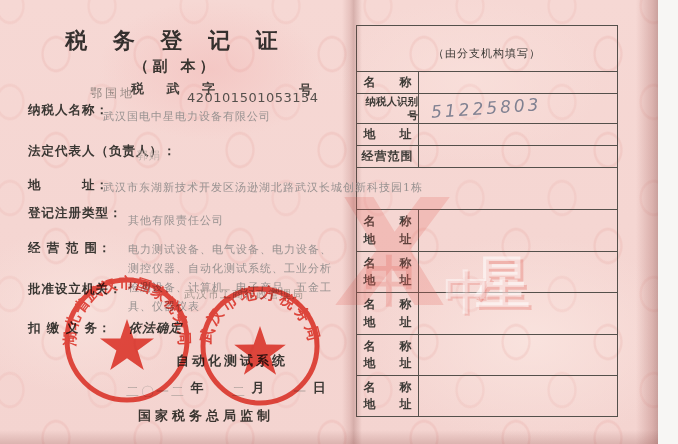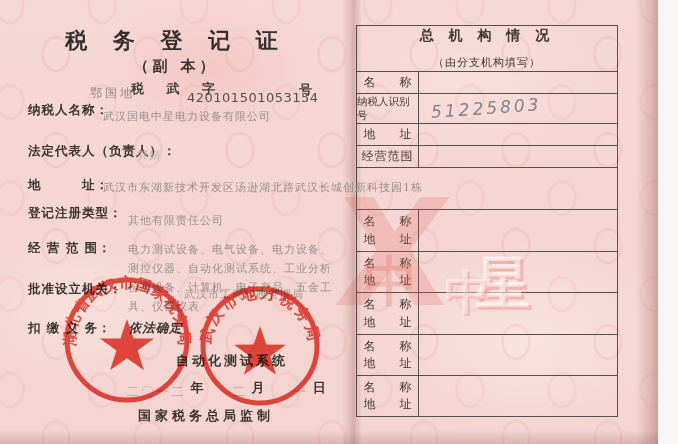--- a/index.html
+++ b/index.html
@@ -56,21 +56,21 @@
 
   
   .rtable{position:absolute;left:356px;top:25px;width:262px;height:392px;box-sizing:border-box;
     border:1.5px solid #54504b;display:flex;flex-direction:column;color:#3c3a36;}
   .trow{display:flex;border-top:1px solid #54504b;box-sizing:border-box;}
   .trow:first-child{border-top:none;}
   .th-cell{width:100%;display:flex;flex-direction:column;align-items:center;justify-content:center;}
   .th-title{font-size:14px;font-weight:700;letter-spacing:5px;}
   .th-sub{font-size:11px;letter-spacing:1px;margin-top:10px;}
   .lcell{width:62px;flex:none;border-right:1px solid #54504b;display:flex;align-items:center;
-    justify-content:center;font-size:12px;font-weight:400;box-sizing:border-box;}
+    justify-content:center;font-size:12px;font-weight:700;box-sizing:border-box;text-align:right;}
   .lcell.small{font-size:10.5px;letter-spacing:0;}
   .vcell{flex:1;position:relative;}
   .pair .lcell{flex-direction:column;justify-content:space-around;padding:3px 0;}
   .handwriting{position:absolute;left:12px;top:4px;font-size:17px;color:#6c7286;
     font-family:"DejaVu Sans","Liberation Sans",sans-serif;font-style:italic;
     letter-spacing:3px;transform:rotate(-4deg);opacity:.85;}
 
   
   .stamp{position:absolute;mix-blend-mode:multiply;opacity:.85;}
   .stamp text{font-family:"DejaVu Serif","Liberation Serif",serif;font-weight:700;}
@@ -133,21 +133,20 @@
         <span class="hand" style="margin-left:24px;">一</span>
         <span>日</span>
       </div>
 
       <div class="abs footer-line">国家税务总局监制</div>
     </div>
 
     <div class="rtable">
       <div class="trow" style="height:45px;">
         <div class="th-cell">
-          <div class="th-title">总 机 构 情 况</div>
           <div class="th-sub">（由分支机构填写）</div>
         </div>
       </div>
       <div class="trow" style="height:23px;">
         <div class="lcell">名　　称</div>
         <div class="vcell"></div>
       </div>
       <div class="trow" style="height:30px;">
         <div class="lcell small">纳税人识别号</div>
         <div class="vcell">

